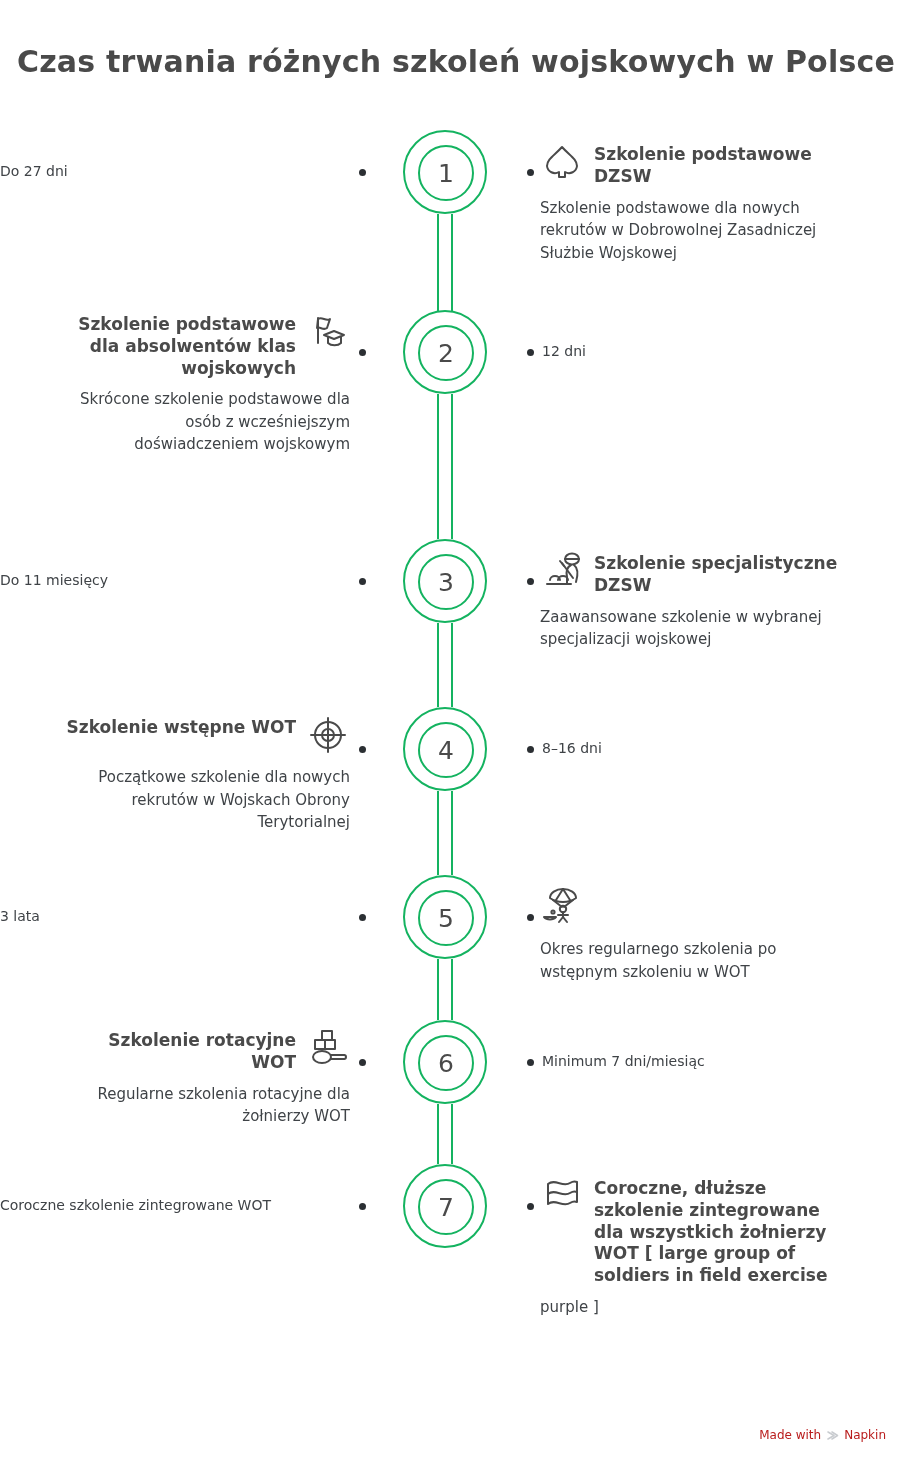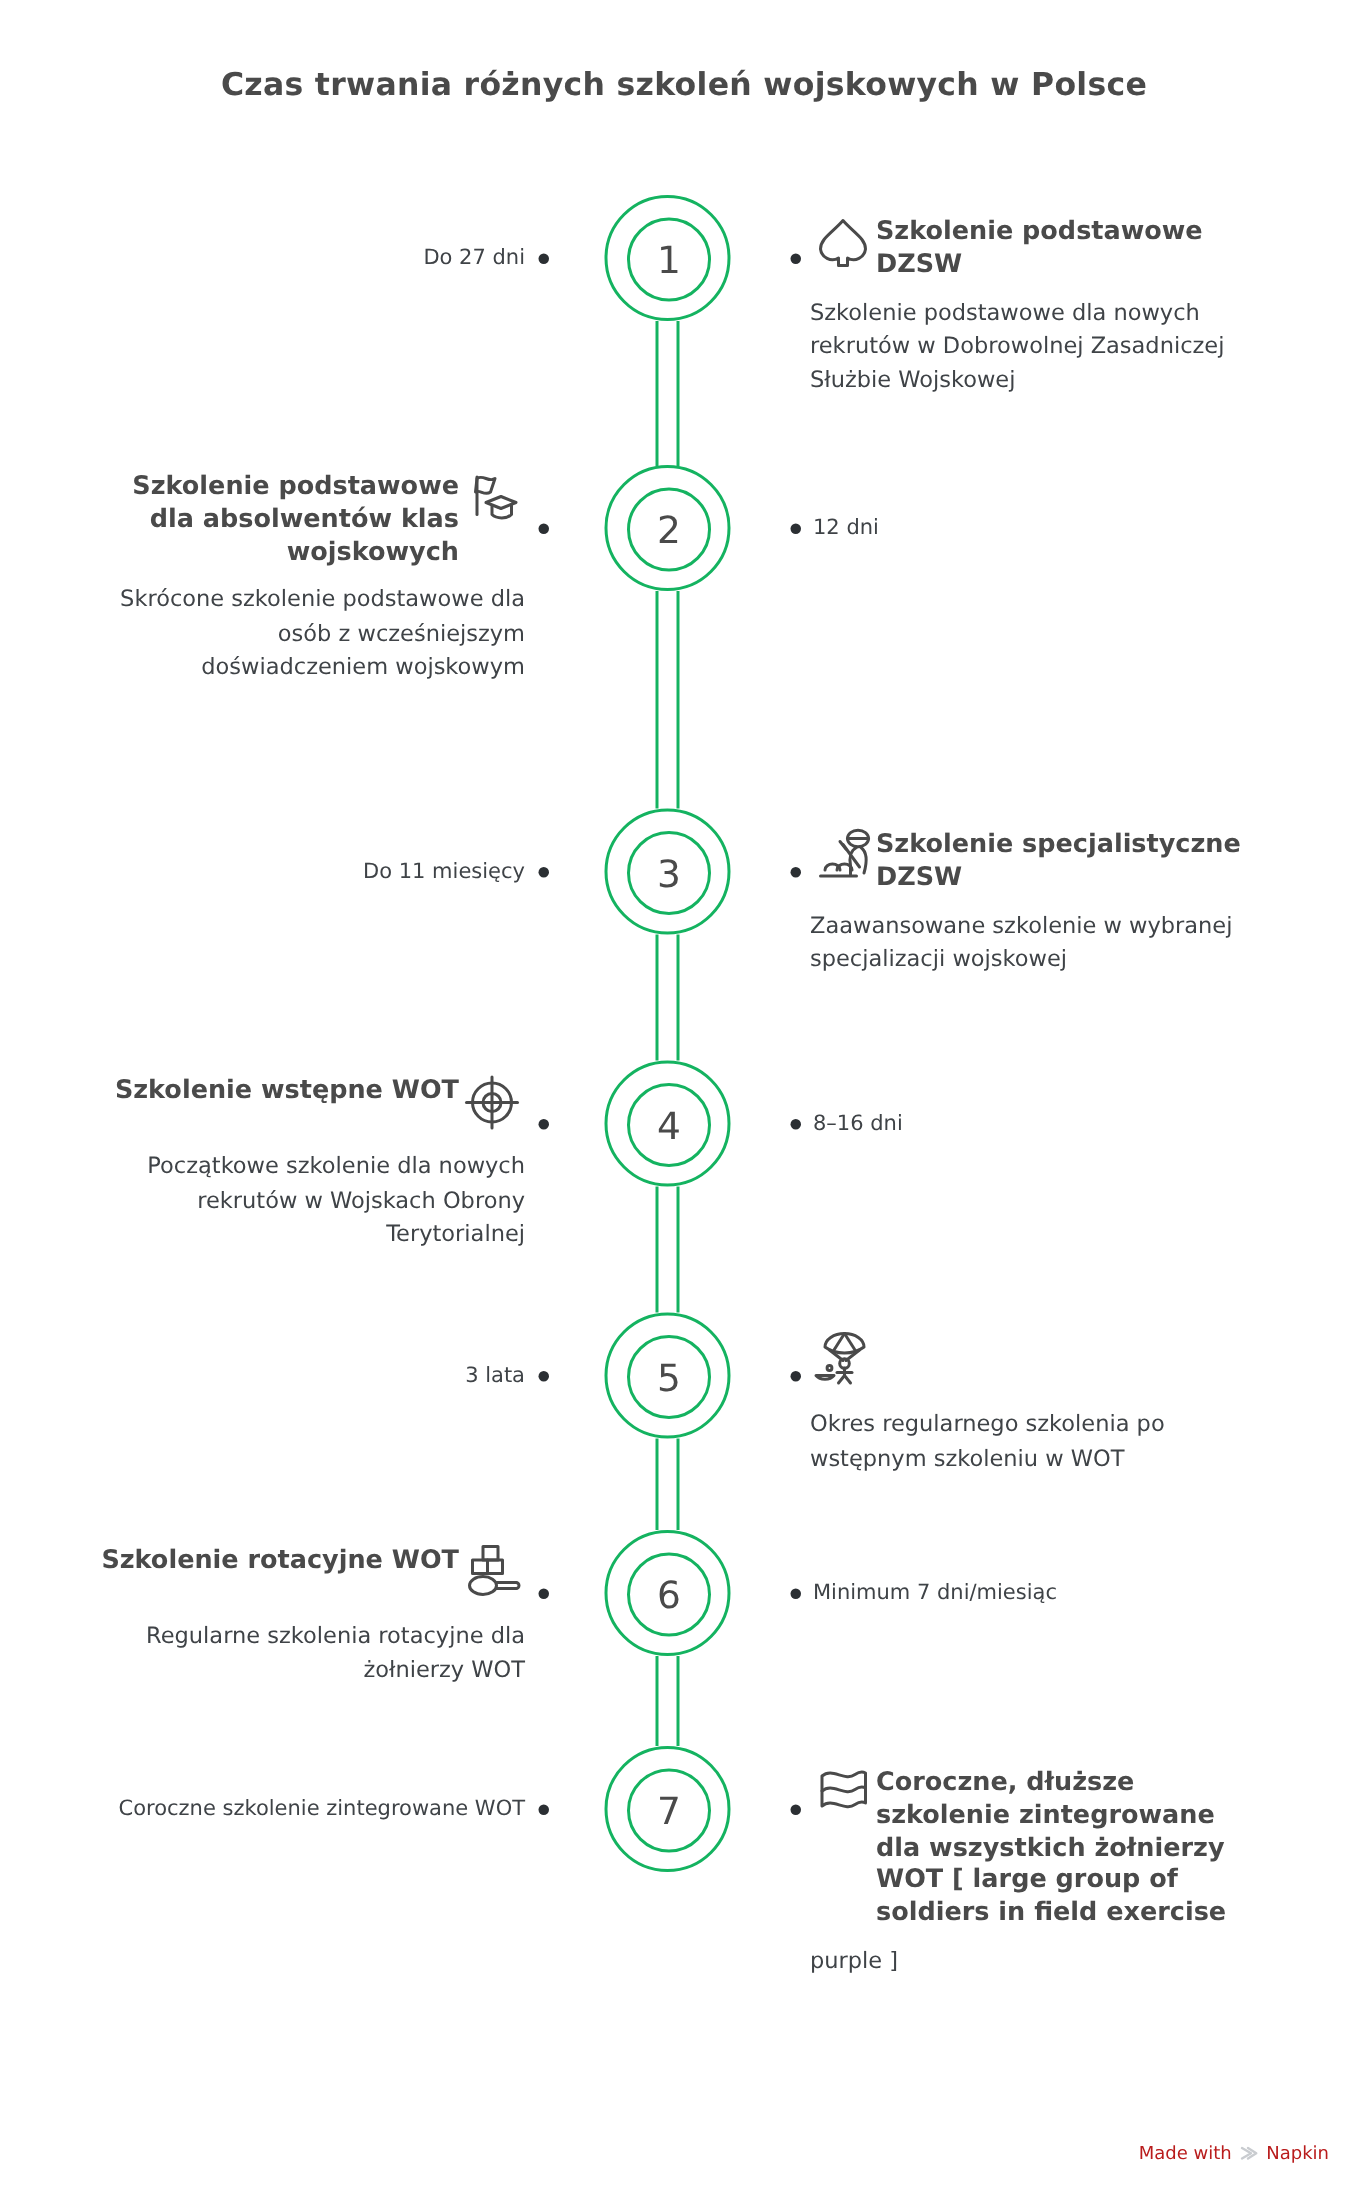--- a/index.html
+++ b/index.html
@@ -17,21 +17,21 @@
   }
 
   
   .title {
     position: absolute;
     top: 44px;
     left: 0;
     width: 912px;
     text-align: center;
     font-family: "DejaVu Sans", sans-serif;
-    font-size: 21px;
+    font-size: 30px;
     font-weight: bold;
     letter-spacing: 0.2px;
     color: #4a4a4a;
   }
 
   
   .spine {
     position: absolute;
     left: 0;
     top: 0;
@@ -98,20 +98,21 @@
     position: absolute;
     top: 0;
     box-sizing: border-box;
   }
   .side.right { left: 540px; width: 300px; text-align: left; }
   .side.left  { left: 60px;  width: 290px; text-align: right; }
 
   .side-head {
     display: flex;
     align-items: flex-start;
+    gap: 10px;
   }
   .side.left .side-head { justify-content: flex-end; }
 
   .head-title {
     font-family: "DejaVu Sans", sans-serif;
     font-weight: bold;
     font-size: 17px;
     line-height: 1.28;
     color: #4a4a4a;
   }
@@ -134,21 +135,21 @@
   
   .value {
     font-family: "DejaVu Sans", sans-serif;
     font-size: 14px;
     color: #3f4347;
     line-height: 1.4;
     white-space: nowrap;
   }
   .value-row { position: absolute; top: -11px; }
   .value-row.right { left: 542px; text-align: left; }
-  .value-row.left  { left: 0; width: 350px; text-align: right; padding-right: 0; }
+  .value-row.left  { left: 0; width: 350px; padding-right: 0; }
 
   
   .watermark {
     position: absolute;
     right: 26px;
     bottom: 22px;
     display: flex;
     align-items: flex-end;
     gap: 5px;
     color: #b91c1c;

